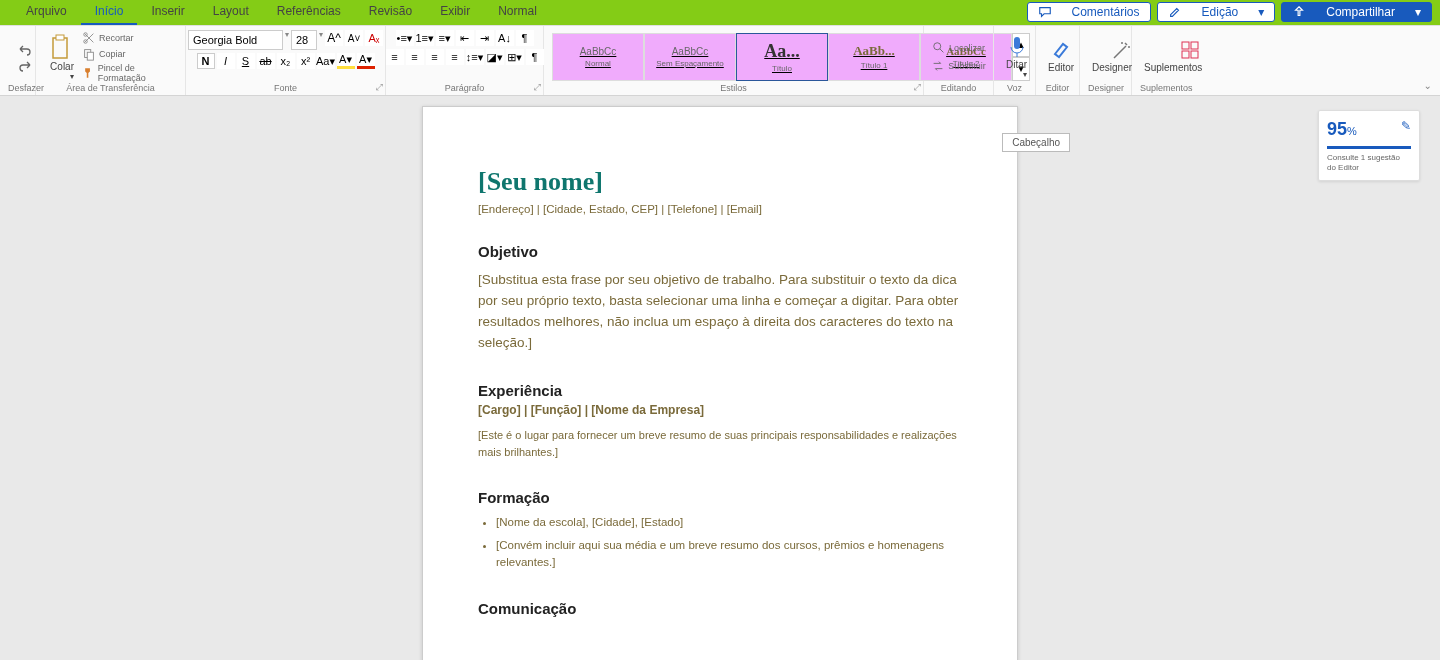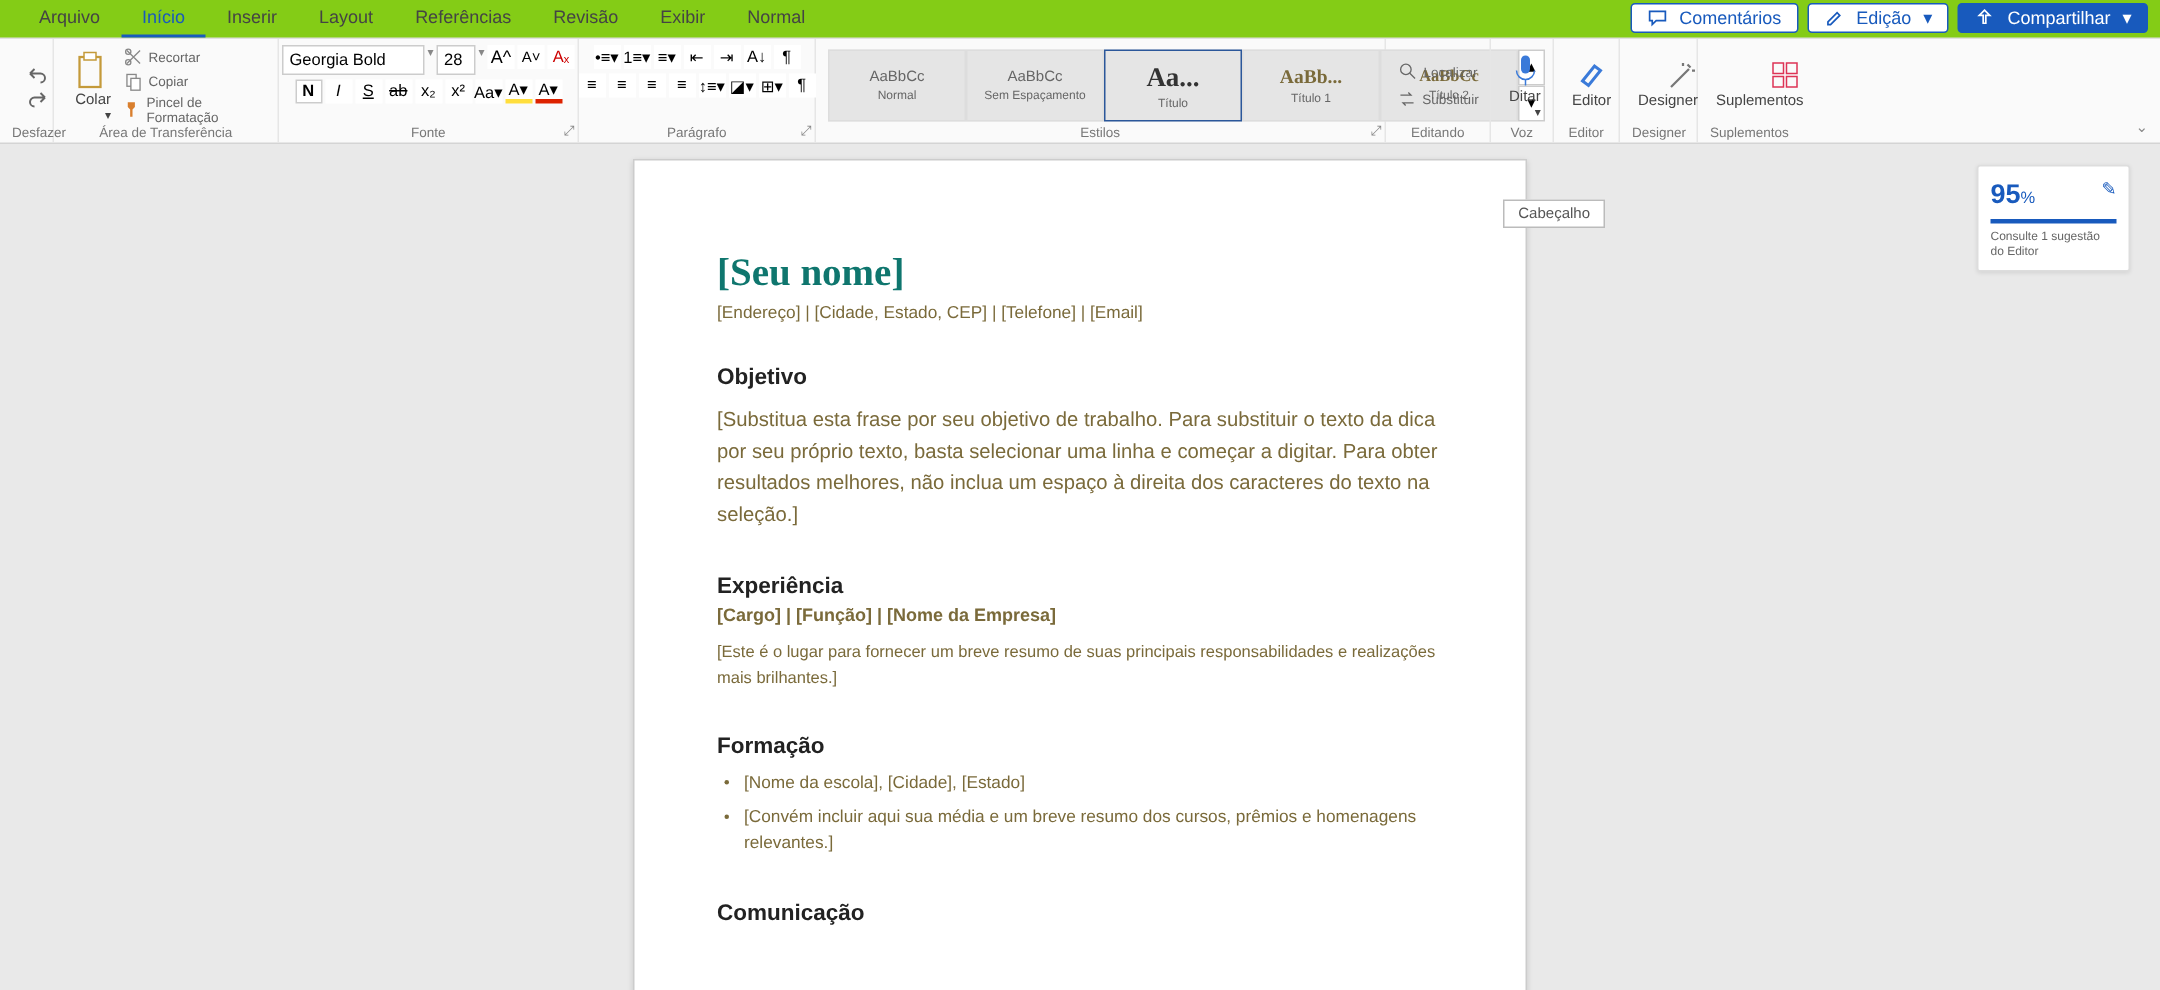--- a/index.html
+++ b/index.html
@@ -2,39 +2,39 @@
 <html><head>
 <meta charset="utf-8">
 <style>
 * { margin: 0; padding: 0; box-sizing: border-box; font-family: "Segoe UI", Arial, sans-serif; }
 body { background: #f5f5f5; width: 1440px; height: 660px; overflow: hidden; position: relative; }
 
 .tabs { display: flex; background: #84cc16; border-bottom: 1px solid #e0e0e0; height: 26px; align-items: flex-end; padding-left: 12px; gap: 0; }
 .tabs .tab { padding: 4px 14px 5px; font-size: 12px; color: #444; cursor: pointer; border-bottom: 2px solid transparent; }
 .tabs .tab.active { color: #185abd; border-bottom: 2px solid #185abd; font-weight: 400; }
 .tabs .right { margin-left: auto; display: flex; gap: 6px; padding-right: 8px; padding-bottom: 3px; }
-.pill { border: 1px solid #bcd; border-radius: 3px; padding: 2px 10px; font-size: 12px; display: flex; align-items: center; gap: 8px; cursor: pointer; background: #fff; }
+.pill { border: 1px solid #bcd; border-radius: 3px; padding: 2px 10px; font-size: 12px; display: flex; align-items: center; gap: 20px; cursor: pointer; background: #fff; }
 .pill.blue { background: #185abd; color: #fff; border-color: #185abd; }
 .pill.outline { color: #185abd; border-color: #185abd; }
 
 .ribbon { display: flex; background: #fafafa; border-bottom: 1px solid #d4d4d4; height: 70px; }
 .ribbon-group { display: flex; flex-direction: column; justify-content: space-between; border-right: 1px solid #e6e6e6; padding: 4px 8px 0; position: relative; }
 .ribbon-group-label { font-size: 9px; color: #777; text-align: center; padding-bottom: 2px; }
 .ribbon-body { flex: 1; display: flex; align-items: center; gap: 4px; }
 .ribbon-btn { display: flex; flex-direction: column; align-items: flex-end; font-size: 10px; color: #444; cursor: pointer; padding: 2px 4px; }
 .small-btn { width: 18px; height: 16px; border: 1px solid #ccc; background: #fff; font-size: 11px; display: inline-flex; align-items: center; justify-content: center; cursor: pointer; }
 .font-input { border: 1px solid #ccc; font-size: 11px; padding: 1px 4px; height: 20px; }
 .font-name { width: 95px; }
 .font-size { width: 26px; }
 .toolbar-row { display: flex; gap: 2px; align-items: flex-start; }
 .toolbar-col { display: flex; flex-direction: column; gap: 3px; }
 .mini { font-size: 9px; color: #666; display: flex; align-items: center; gap: 3px; cursor: pointer; }
 
 .styles { display: flex; gap: 0; }
-.style-card { width: 92px; height: 48px; border: 1px solid #ddd; display: flex; flex-direction: column; align-items: center; justify-content: center; cursor: pointer; background: #e5e5e5; }
+.style-card { width: 92px; height: 48px; border: 1px solid #ddd; display: flex; flex-direction: column; align-items: center; justify-content: center; cursor: pointer; background: #f0abfc; text-decoration: underline; }
 .style-card.selected { border: 1.5px solid #2b579a; }
 .style-sample { font-size: 10px; color: #666; }
 .style-sample.big { font-size: 18px; font-weight: bold; color: #333; font-family: Georgia, serif; }
 .style-sample.med { font-size: 13px; font-weight: bold; color: #7a6a3a; font-family: Georgia, serif; }
 .style-name { font-size: 8px; color: #666; margin-top: 2px; }
 
 .workspace { position: absolute; top: 96px; left: 0; right: 0; bottom: 0; background: #e9e9e9; overflow-y: scroll; display: flex; justify-content: center; }
 .page { background: #fff; width: 596px; margin-top: 10px; box-shadow: 0 1px 4px rgba(0,0,0,.15); border: 1px solid #ccc; padding: 60px 55px 20px; font-family: Georgia, serif; color: #333; position: relative; min-height: 800px; }
 .page h1 { font-size: 26px; font-weight: bold; color: #0f766e; font-family: Georgia, serif; }
 .page .contact { font-size: 11.5px; color: #7a6a3a; margin-top: 6px; }

